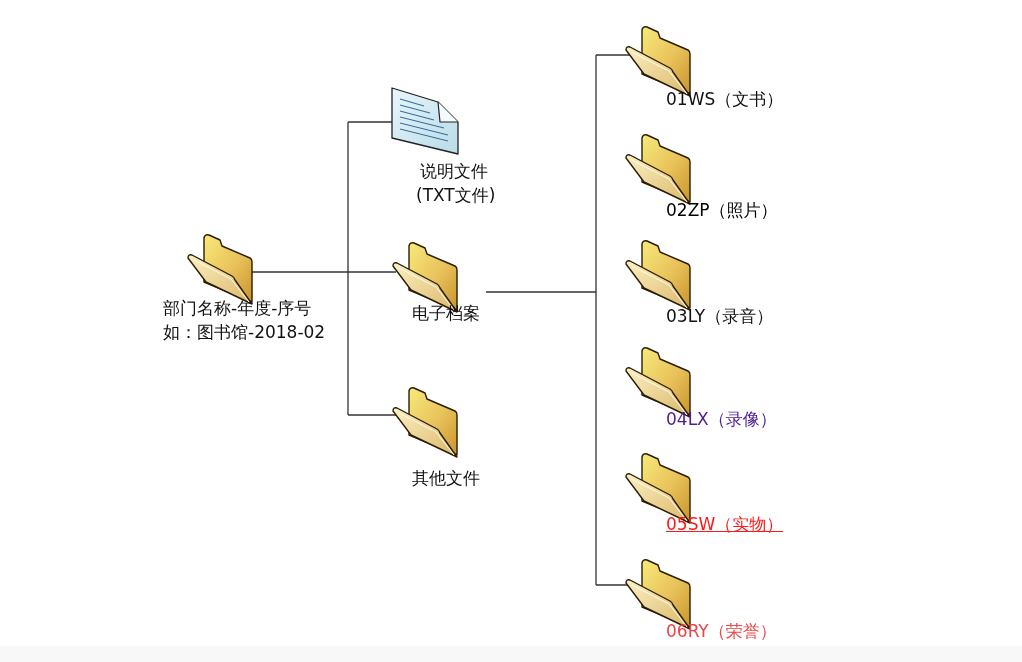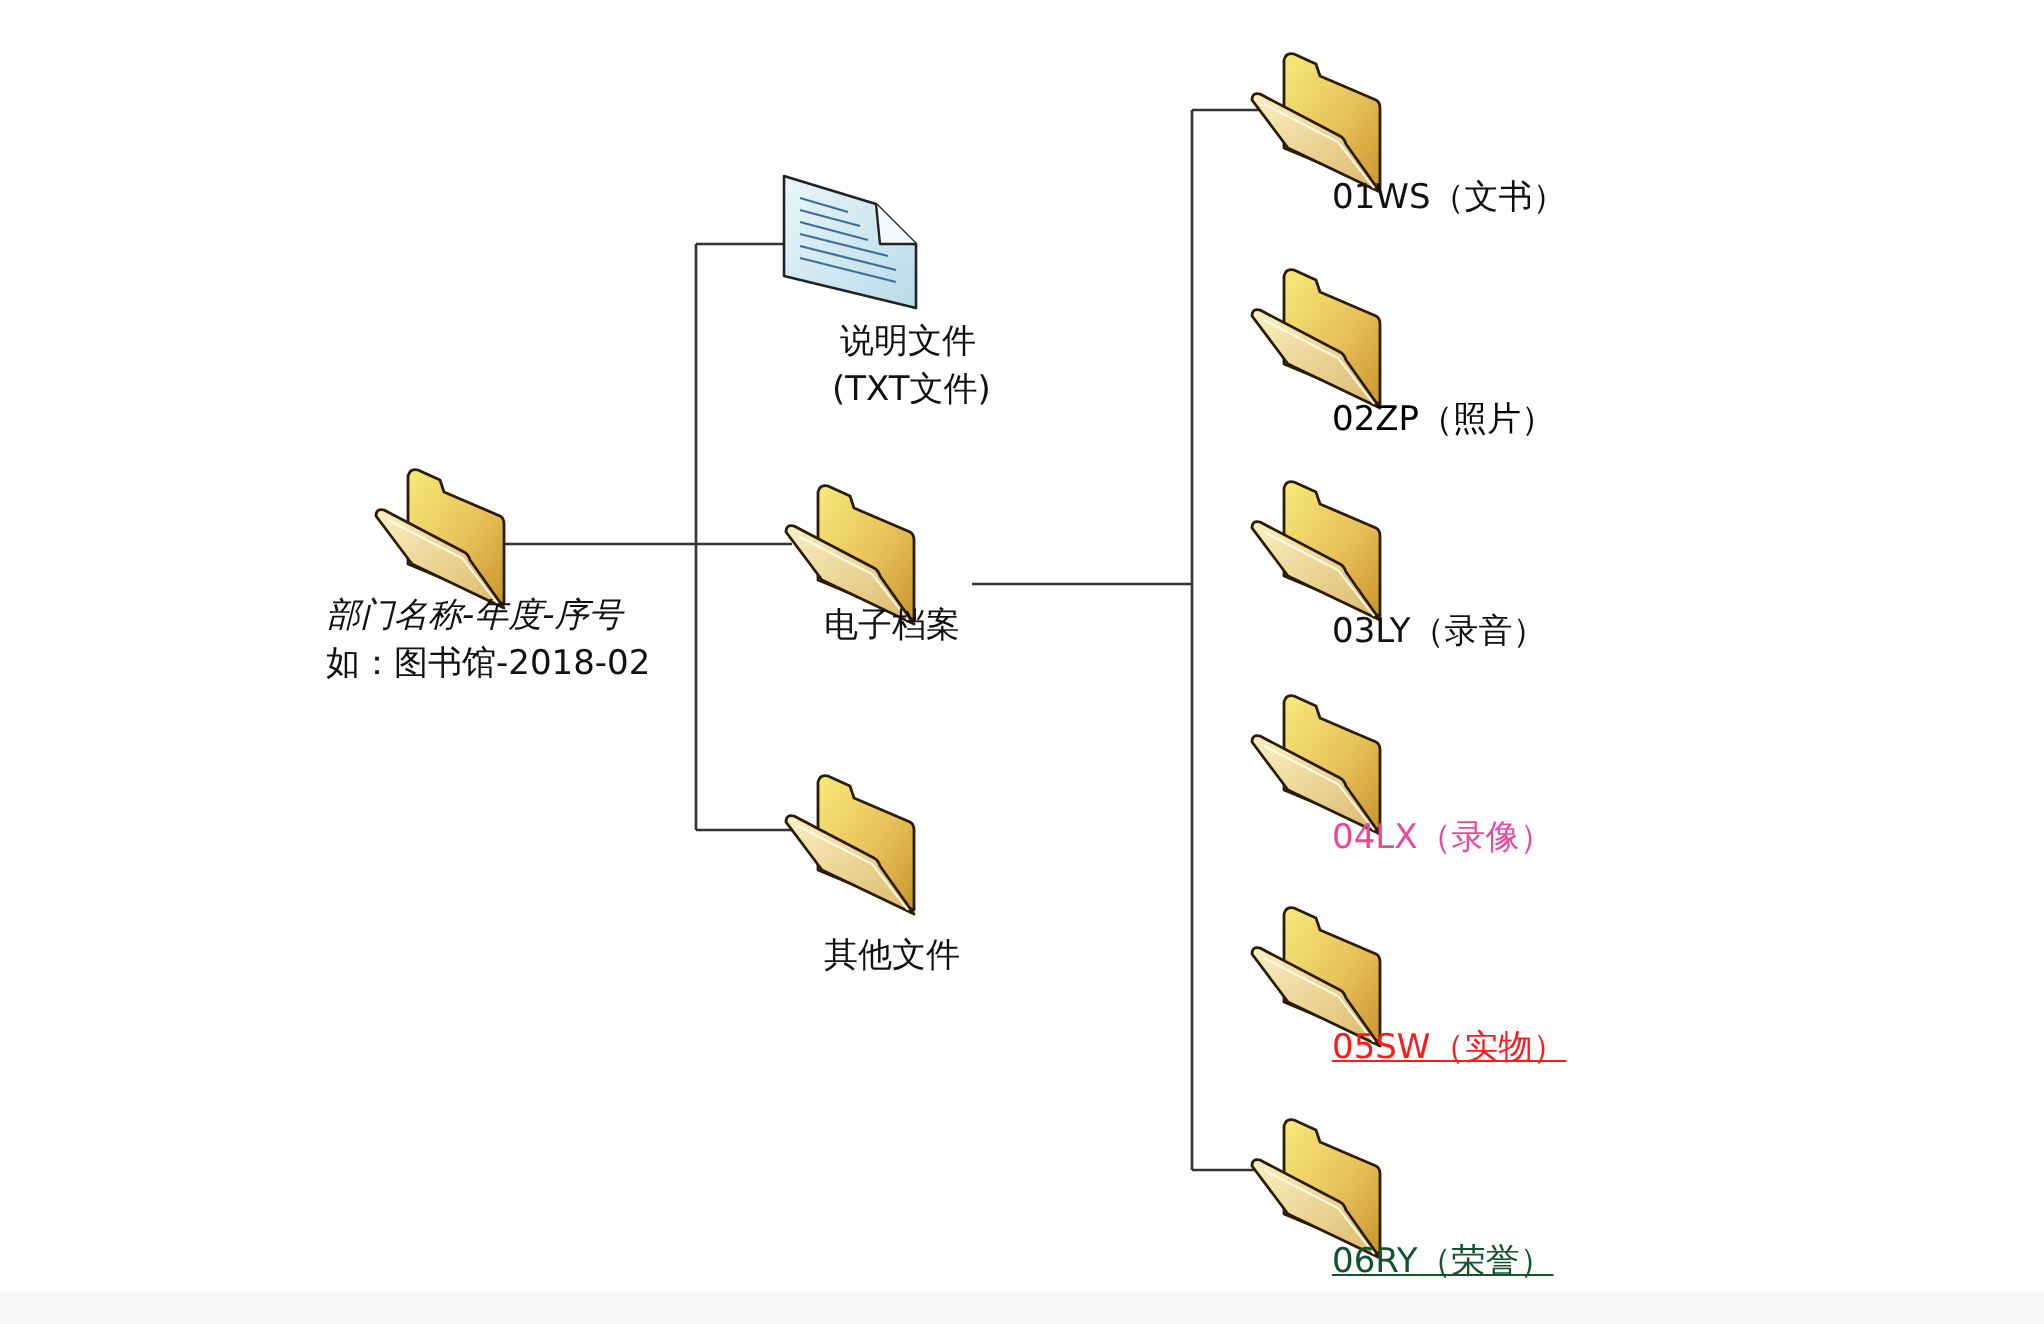--- a/index.html
+++ b/index.html
@@ -52,21 +52,21 @@
         </linearGradient>
         <linearGradient id="ff0" x1="0" y1="0" x2="1" y2="1">
           <stop offset="0" stop-color="#fbf0c2"></stop>
           <stop offset="1" stop-color="#dcb86a"></stop>
         </linearGradient>
       </defs>
       <path d="M18,6 Q19,2 23,3 L34,8 L36,14 L64,26 Q66,27 66,30 L66,70 L18,50 Z" fill="url(#fb0)" stroke="#2b1d05" stroke-width="1.4" stroke-linejoin="round"></path>
       <path d="M2,26 Q2,22 6,23 L46,44 Q48,45 49,48 L66,72 L20,50 Z" fill="url(#ff0)" stroke="#2b1d05" stroke-width="1.4" stroke-linejoin="round"></path>
       <path d="M8,28 L45,47 L63,70" fill="none" stroke="#fffbe6" stroke-width="1"></path>
     </svg>
-  <div class="label" style="left:163px;top:297px;font-style:italic;">部门名称-年度-序号</div>
+  <div class="label" style="left:163px;top:297px;">部门名称-年度-序号</div>
   <div class="label" style="left:163px;top:321px;">如：图书馆-2018-02</div>
 </div>
 
 <div class="node">
   <svg class="icon" style="left:390px;top:86px;" width="72" height="72" viewBox="0 0 72 72">
     <defs>
       <linearGradient id="docg" x1="0" y1="0" x2="1" y2="1">
         <stop offset="0" stop-color="#eaf6fb"></stop>
         <stop offset="1" stop-color="#b8dbe8"></stop>
       </linearGradient>
@@ -194,21 +194,21 @@
           </linearGradient>
           <linearGradient id="ff6" x1="0" y1="0" x2="1" y2="1">
             <stop offset="0" stop-color="#fbf0c2"></stop>
             <stop offset="1" stop-color="#dcb86a"></stop>
           </linearGradient>
         </defs>
         <path d="M18,6 Q19,2 23,3 L34,8 L36,14 L64,26 Q66,27 66,30 L66,70 L18,50 Z" fill="url(#fb6)" stroke="#2b1d05" stroke-width="1.4" stroke-linejoin="round"></path>
         <path d="M2,26 Q2,22 6,23 L46,44 Q48,45 49,48 L66,72 L20,50 Z" fill="url(#ff6)" stroke="#2b1d05" stroke-width="1.4" stroke-linejoin="round"></path>
         <path d="M8,28 L45,47 L63,70" fill="none" stroke="#fffbe6" stroke-width="1"></path>
       </svg>
-      <div class="label" style="left: 666px; top: 408px; color: #ec4899;">04LX（录像）</div>
+      <div class="label" style="left: 666px; top: 408px; color: #4c1d95;">04LX（录像）</div>
     </div>
     <div class="node">
       <svg class="icon folder" width="70" height="74" viewBox="0 0 70 74" style="left: 624px; top: 451px; position: absolute;">
         <defs>
           <linearGradient id="fb7" x1="0" y1="0" x2="1" y2="1">
             <stop offset="0" stop-color="#f7ea7a"></stop>
             <stop offset="0.55" stop-color="#e8c15a"></stop>
             <stop offset="1" stop-color="#c9952e"></stop>
           </linearGradient>
           <linearGradient id="ff7" x1="0" y1="0" x2="1" y2="1">
@@ -232,15 +232,15 @@
           </linearGradient>
           <linearGradient id="ff8" x1="0" y1="0" x2="1" y2="1">
             <stop offset="0" stop-color="#fbf0c2"></stop>
             <stop offset="1" stop-color="#dcb86a"></stop>
           </linearGradient>
         </defs>
         <path d="M18,6 Q19,2 23,3 L34,8 L36,14 L64,26 Q66,27 66,30 L66,70 L18,50 Z" fill="url(#fb8)" stroke="#2b1d05" stroke-width="1.4" stroke-linejoin="round"></path>
         <path d="M2,26 Q2,22 6,23 L46,44 Q48,45 49,48 L66,72 L20,50 Z" fill="url(#ff8)" stroke="#2b1d05" stroke-width="1.4" stroke-linejoin="round"></path>
         <path d="M8,28 L45,47 L63,70" fill="none" stroke="#fffbe6" stroke-width="1"></path>
       </svg>
-      <div class="label" style="left: 666px; top: 620px; color: #14532d; text-decoration: underline;">06RY（荣誉）</div>
+      <div class="label" style="left: 666px; top: 620px; color: #ef4444;">06RY（荣誉）</div>
     </div>
   </div>
 
 </body></html>

